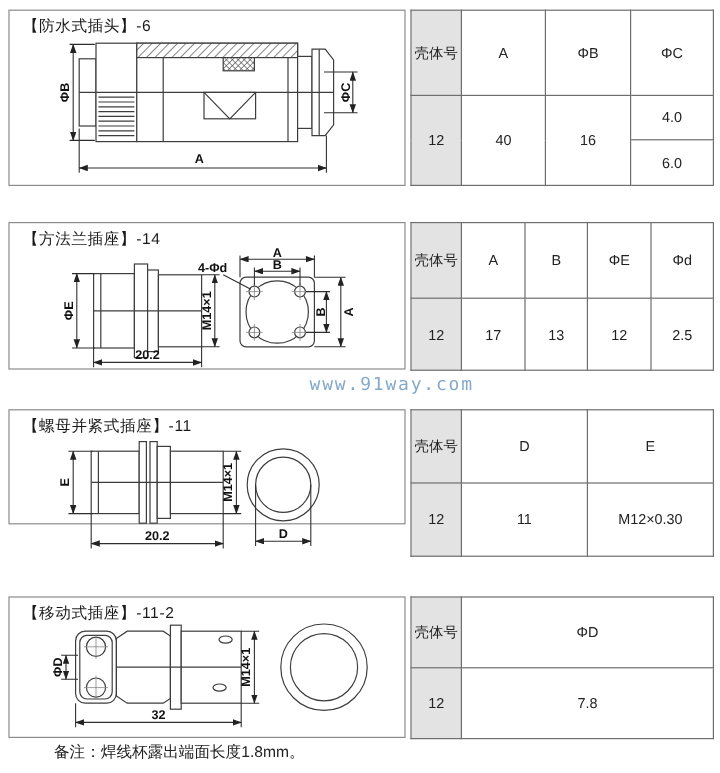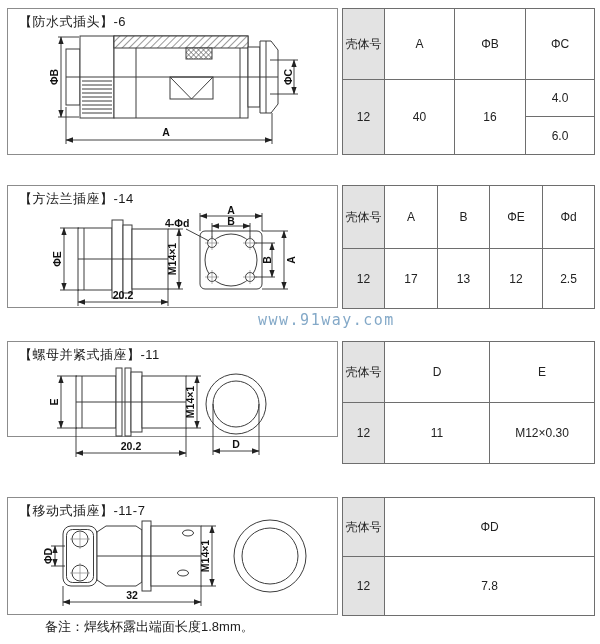--- a/index.html
+++ b/index.html
@@ -268,21 +268,21 @@
   </tr>
   <tr style="height:61px">
     <td class="gray">12</td>
     <td>11</td>
     <td>M12×0.30</td>
   </tr>
 </tbody>
   </table>
 
 <div class="box" style="top:497px;height:118px">
-  <div class="title">【移动式插座】-11-7</div>
+  <div class="title">【移动式插座】-11-2</div>
   <svg class="draw" style="top:18px" width="329" height="99" viewBox="0 0 329 99">
     <defs>
       <marker id="ar4" markerWidth="10" markerHeight="8" refX="8" refY="3" orient="auto-start-reverse">
         <path d="M0,0 L8.5,3 L0,6 Z" fill="#222"></path>
       </marker>
     </defs>
 
     <rect class="fw" x="55" y="10" width="34" height="60" rx="8"></rect>
     <rect class="ln" x="58.5" y="13.5" width="27" height="53" rx="6"></rect>
     <circle class="fw" cx="72" cy="23" r="8"></circle>

